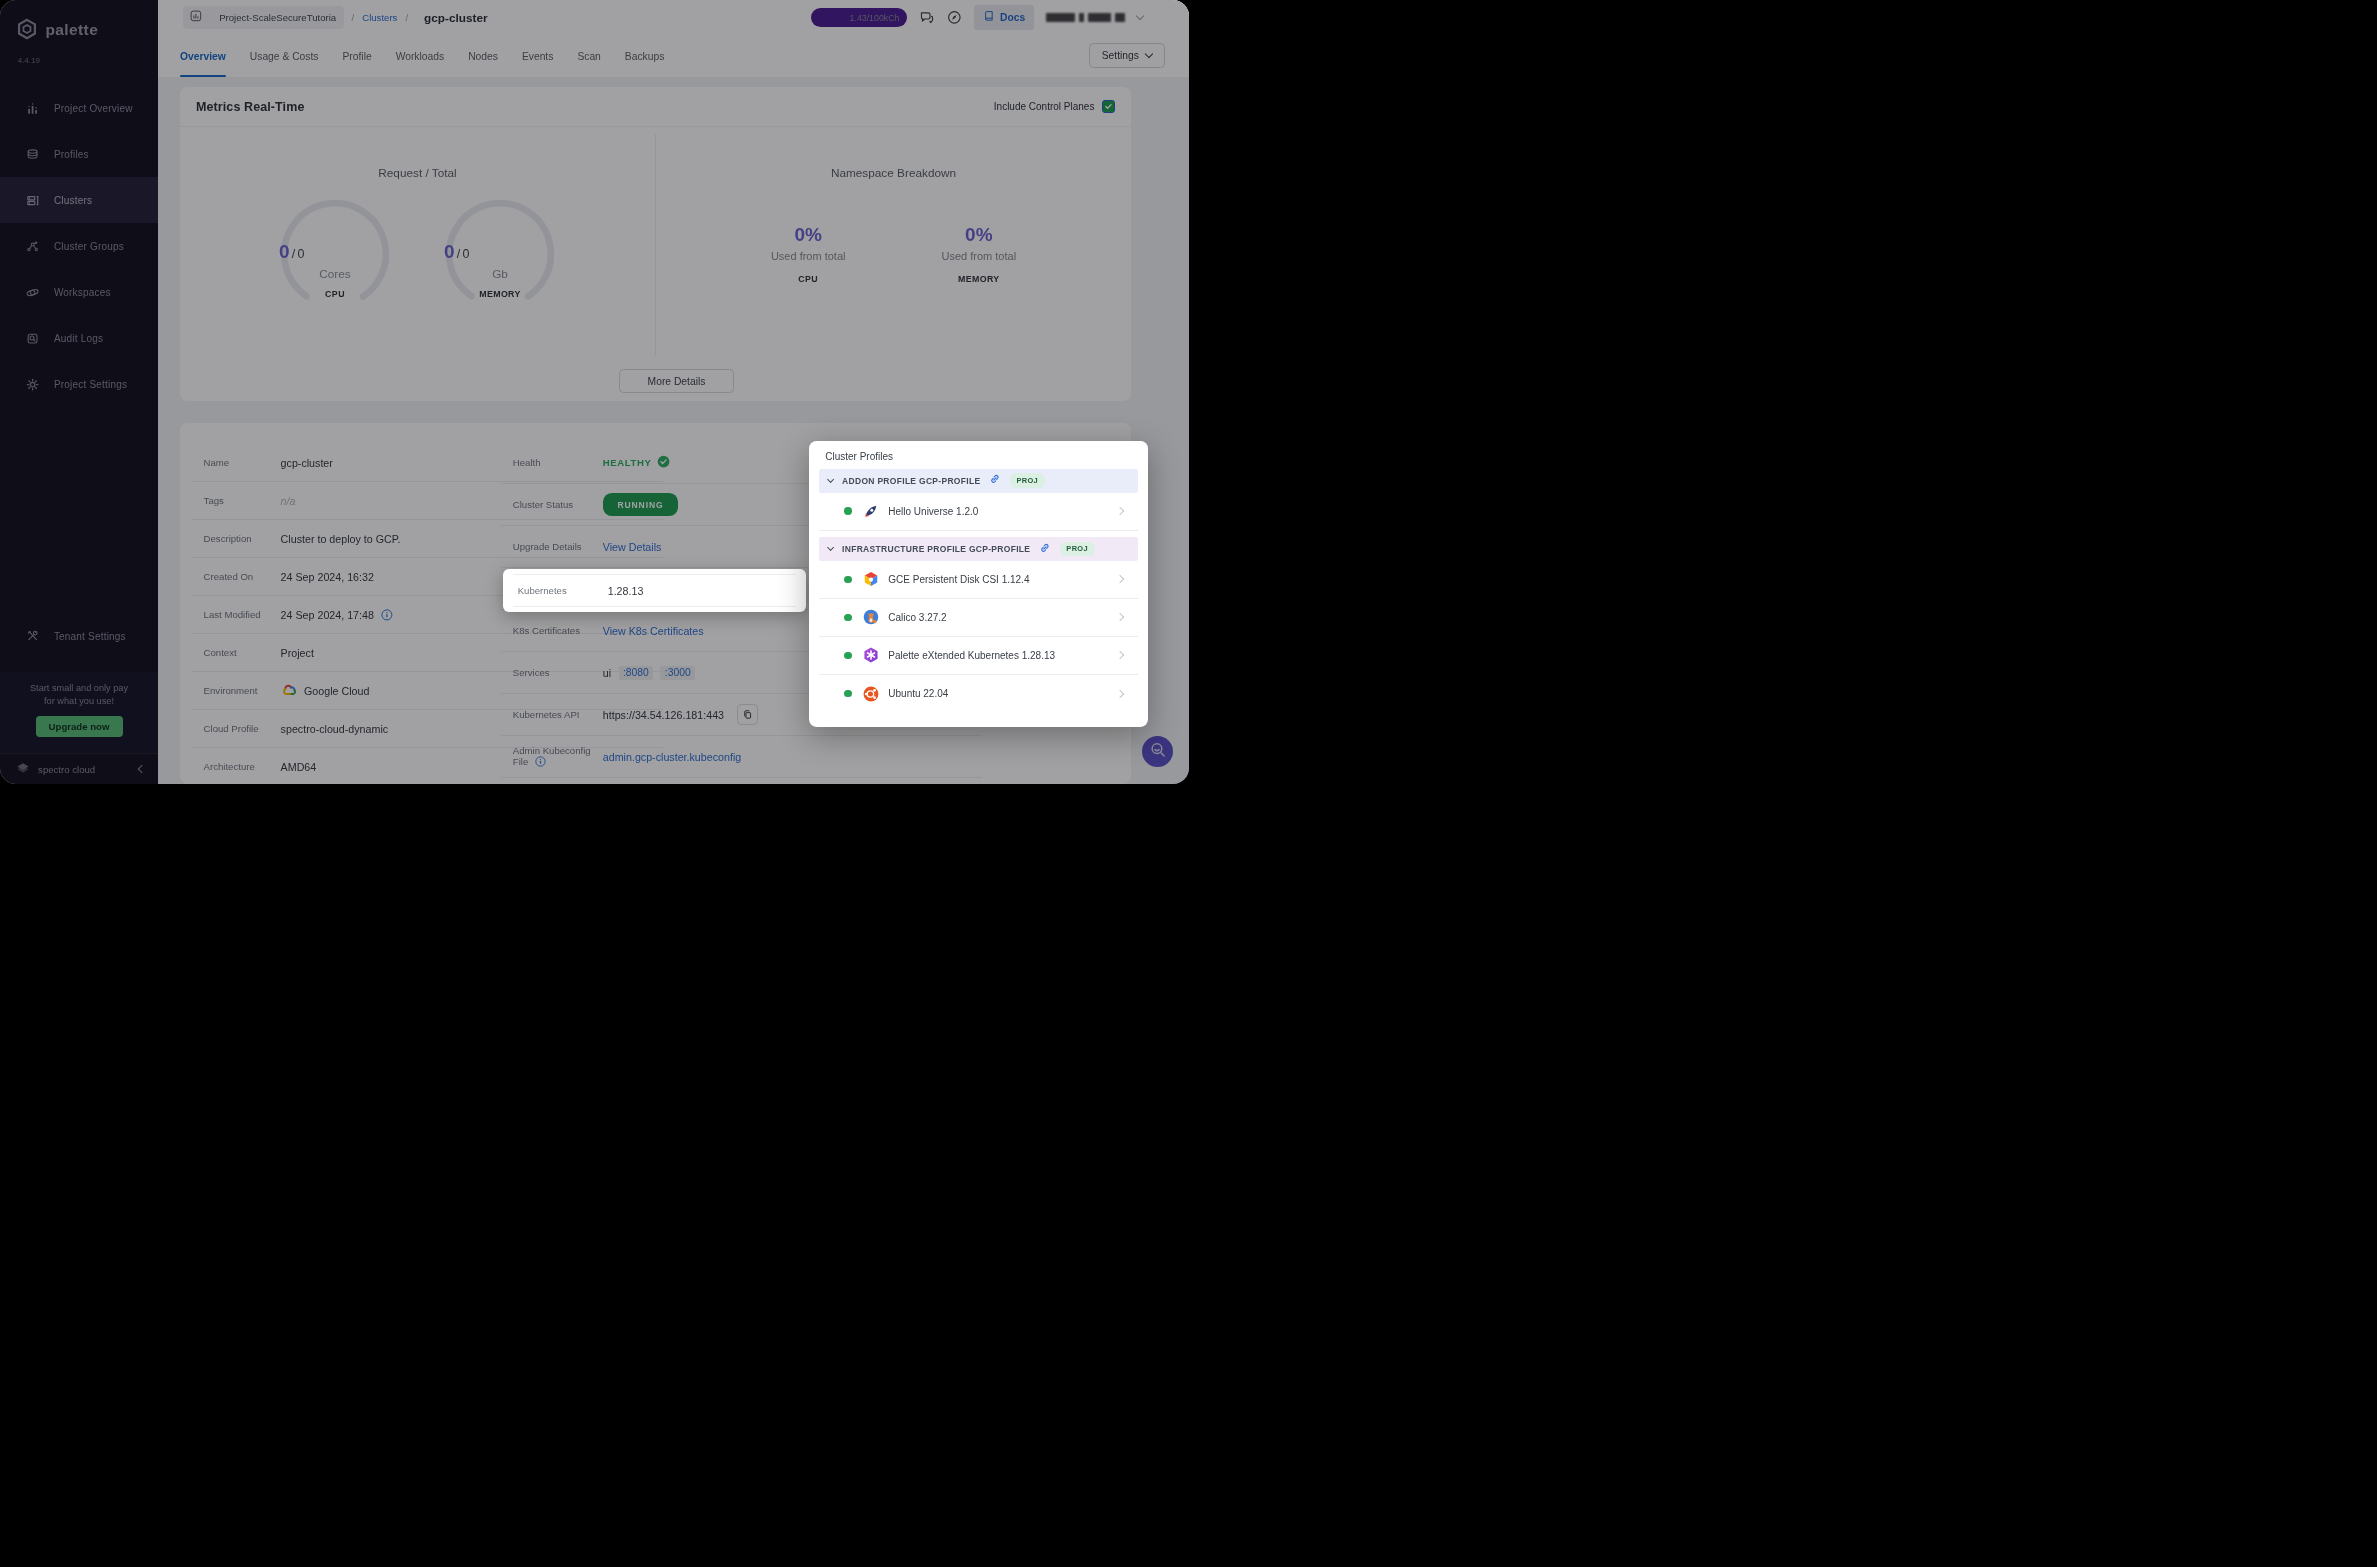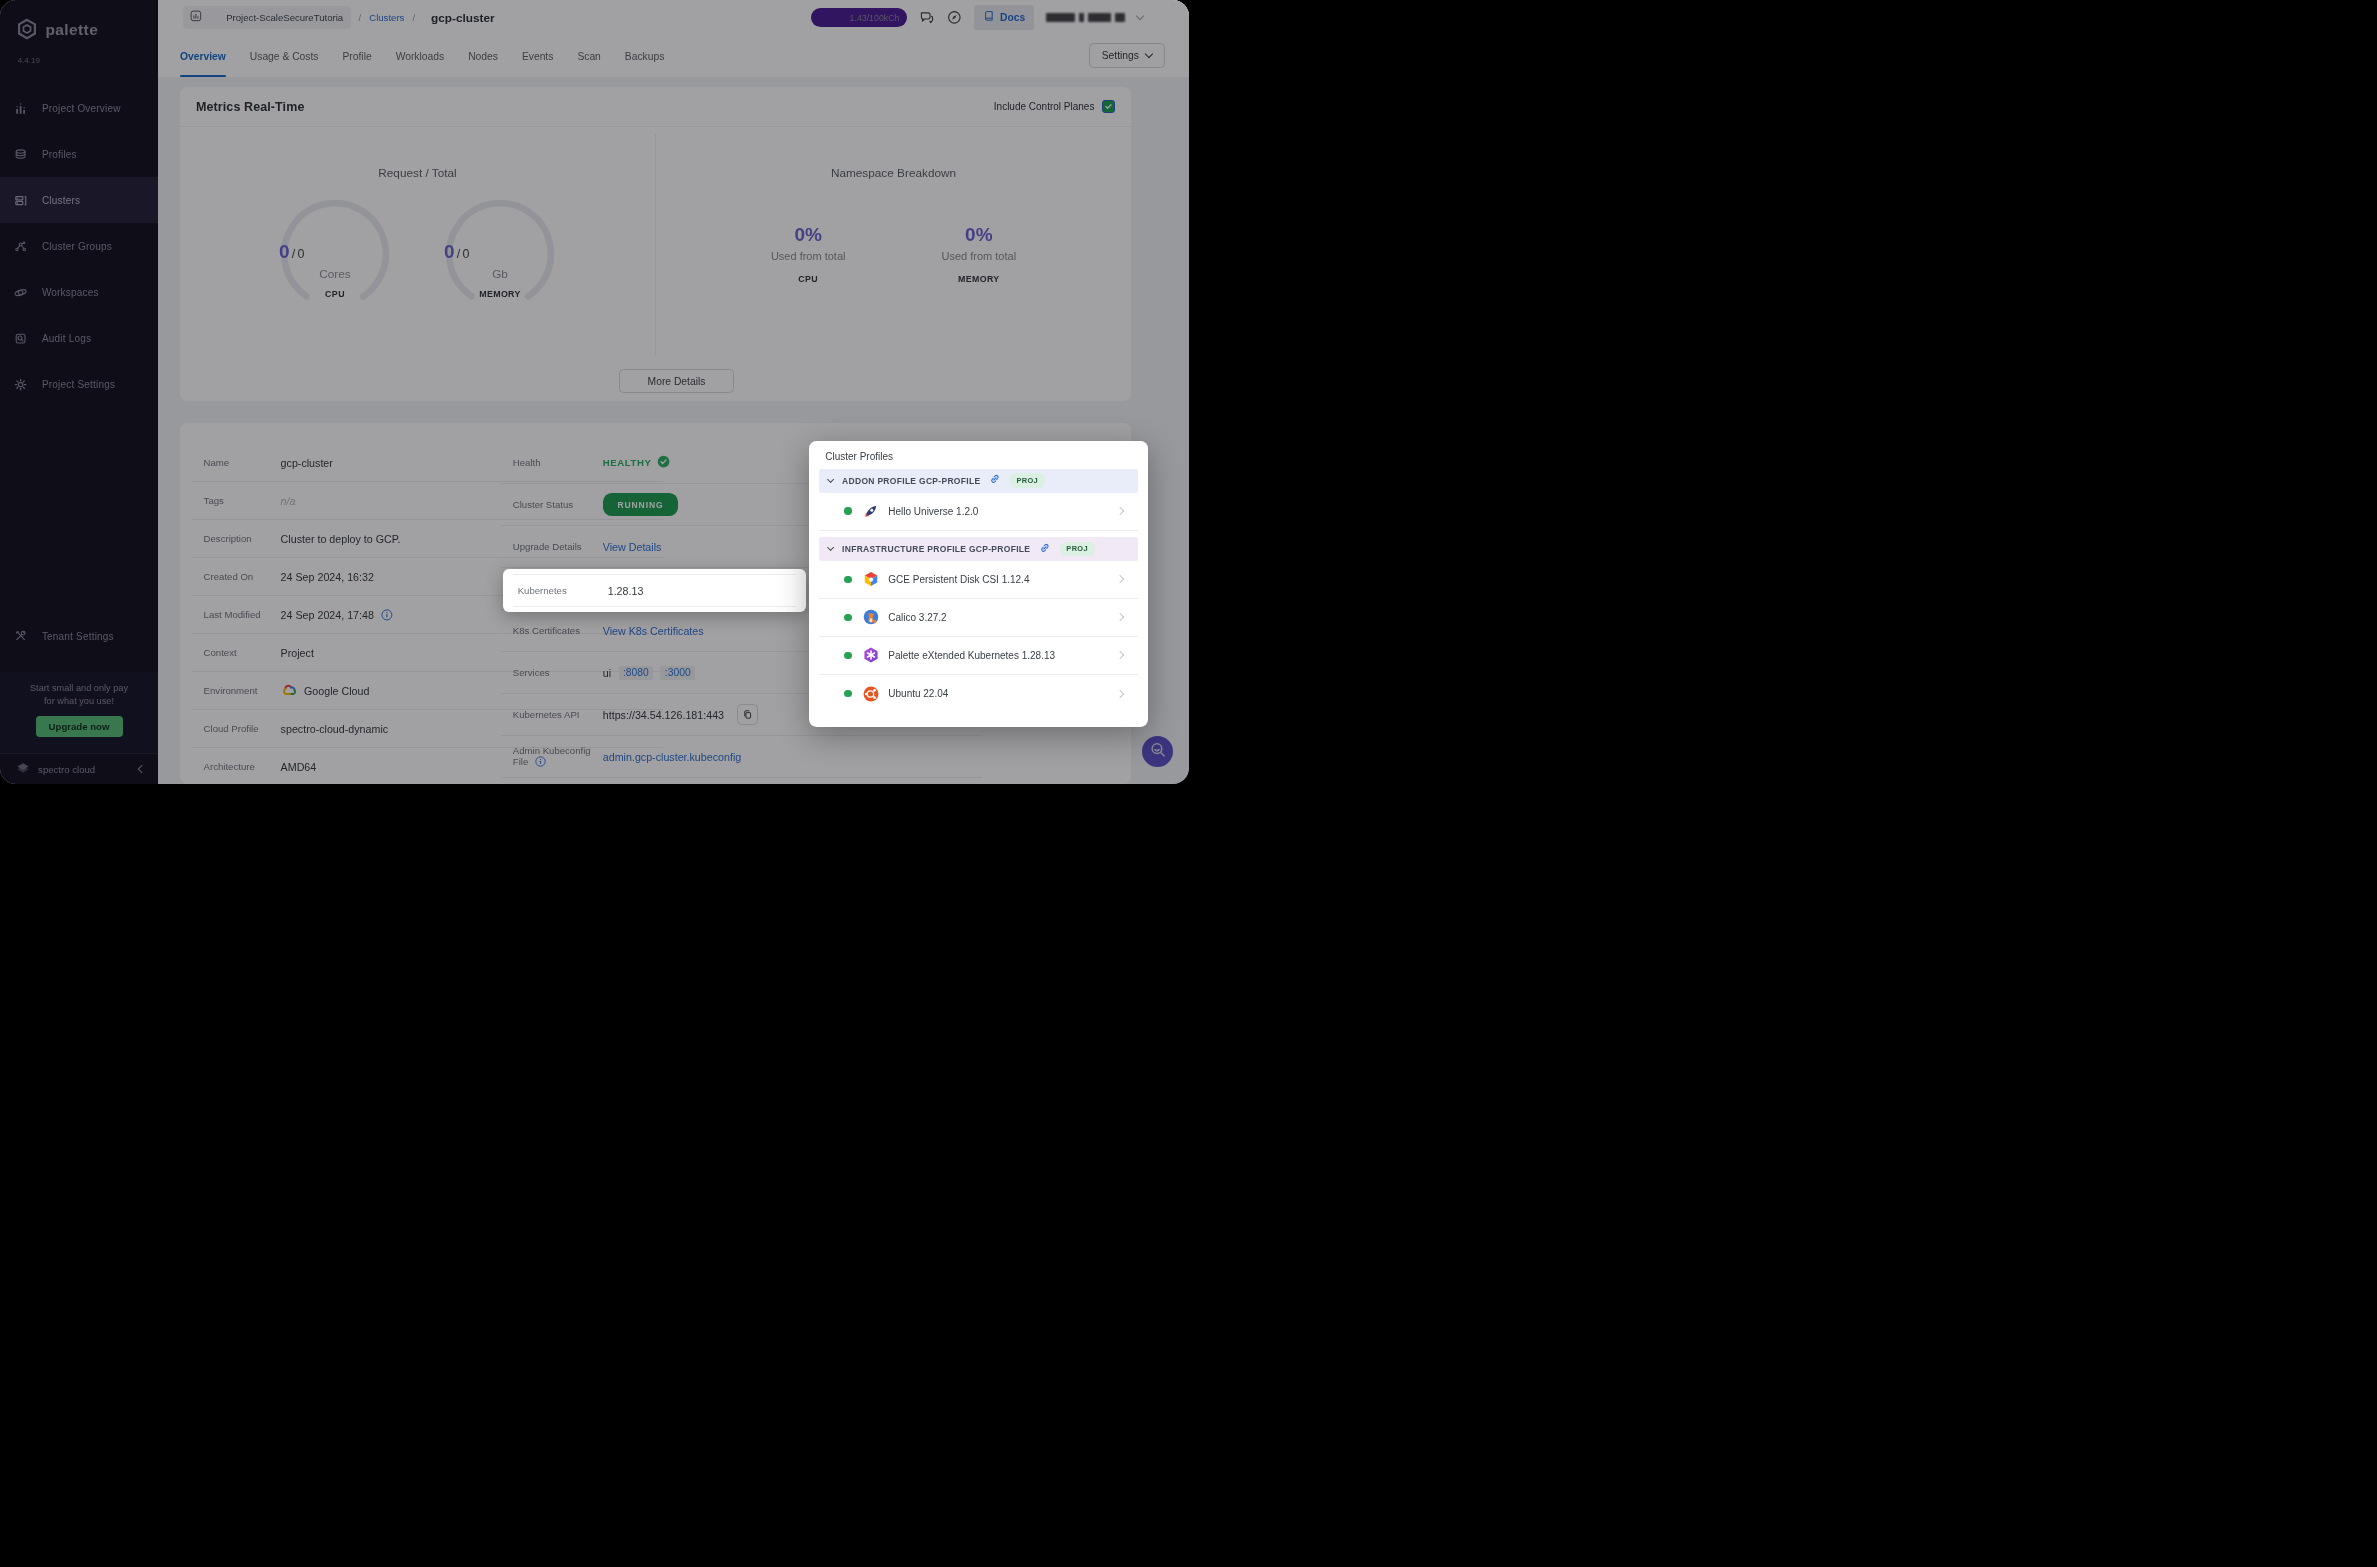--- a/index.html
+++ b/index.html
@@ -6,38 +6,38 @@
   *{box-sizing:border-box;margin:0;padding:0}
   html,body{width:1189px;height:784px;background:#000;font-family:"Liberation Sans",sans-serif;overflow:hidden}
   .app{position:relative;width:1189px;height:784px;border-radius:16px;overflow:hidden;background:#f1f2f5}
 
   
   .sidebar{position:absolute;left:0;top:0;width:158px;height:784px;background:#141120;z-index:10;color:#8d8a9c}
   .brand{display:flex;align-items:center;gap:7.4px;padding:17.7px 0 0 16px}
   .brand-txt{font-size:15.5px;font-weight:700;color:#9b98a6;letter-spacing:0.4px}
   .version{padding:13.2px 0 0 17.7px;font-size:8px;color:#716e80}
   .nav{margin-top:20.6px}
-  .nav-item{display:flex;align-items:center;gap:14.7px;height:46px;padding-left:14px;cursor:pointer}
+  .nav-item{display:flex;align-items:center;gap:14.7px;height:46px;padding-left:26px;cursor:pointer}
   .nav-item.active{background:#262339}
   .nav-lbl{font-size:10px;color:#8d8a9c;letter-spacing:0.2px}
   .nav-ic{width:13.2px;height:13.2px;flex:0 0 13.2px}
   .tenant{position:absolute;left:0;bottom:125px;width:100%}
   .promo{position:absolute;left:0;bottom:31px;width:100%;height:81px;background:#18152a;text-align:center;padding-top:10.3px}
   .promo-line{font-size:9.2px;color:#8d8a9c;line-height:12.5px}
   .upgrade-btn{display:inline-block;margin-top:8.8px;width:87px;height:21.3px;line-height:21.3px;background:#58bd78;border:none;border-radius:3.7px;font-size:9.6px;font-weight:700;color:#11301d;cursor:pointer}
   .side-footer{position:absolute;left:0;bottom:0;width:100%;height:31px;border-top:0.7px solid rgba(255,255,255,.07);display:flex;align-items:center;padding:0 13.2px 0 14.7px;gap:7.4px}
   .footer-brand{font-size:9.6px;color:#8d8a9c;flex:1}
   .chev{width:5.9px;height:5.9px;border-right:1.5px solid #8d8a9c;border-bottom:1.5px solid #8d8a9c;display:inline-block}
   .chev-left{transform:rotate(135deg)}
   .chev-down{transform:rotate(45deg);margin-top:-2.2px}
   .chev-right{transform:rotate(-45deg)}
 
   
   .topbar{position:absolute;left:158px;top:0;width:1031px;height:35px;background:#fff;display:flex;align-items:center;padding-left:25px;z-index:5}
-  .bc-chip{display:flex;align-items:center;gap:24px;background:#f2f3f6;border-radius:4.4px;padding:4.4px 7.4px;cursor:pointer}
+  .bc-chip{display:flex;align-items:center;gap:17px;background:#f2f3f6;border-radius:4.4px;padding:4.4px 7.4px;cursor:pointer}
   .bc-chip-txt{font-size:9.6px;color:#3f4450}
   .bc-sep{color:#9aa0a8;font-size:9.6px;margin:0 8px}
   .bc-link{color:#2f6fd0;font-size:9.6px;cursor:pointer}
   .page-title{font-size:11.8px;font-weight:700;color:#2a2f36;margin-left:8px}
   .top-right{margin-left:auto;display:flex;align-items:center;gap:11.8px;padding-right:46px}
   .credit-pill{width:96px;height:19px;background:#4c1d95;border-radius:9.6px;display:flex;align-items:center;justify-content:flex-end;padding-right:7.4px;font-size:8.8px;color:#85898f}
   .icon-btn{width:16px;height:16px;display:flex;align-items:center;justify-content:center;cursor:pointer}
   .docs-chip{display:flex;align-items:center;gap:5.2px;background:#e8ebf1;border-radius:2.9px;height:25px;padding:0 8.8px;cursor:pointer}
   .docs-txt{font-size:10.3px;font-weight:700;color:#2468c8}
   .redact{display:flex;align-items:center;gap:3.7px;filter:blur(1.2px);opacity:.85}

